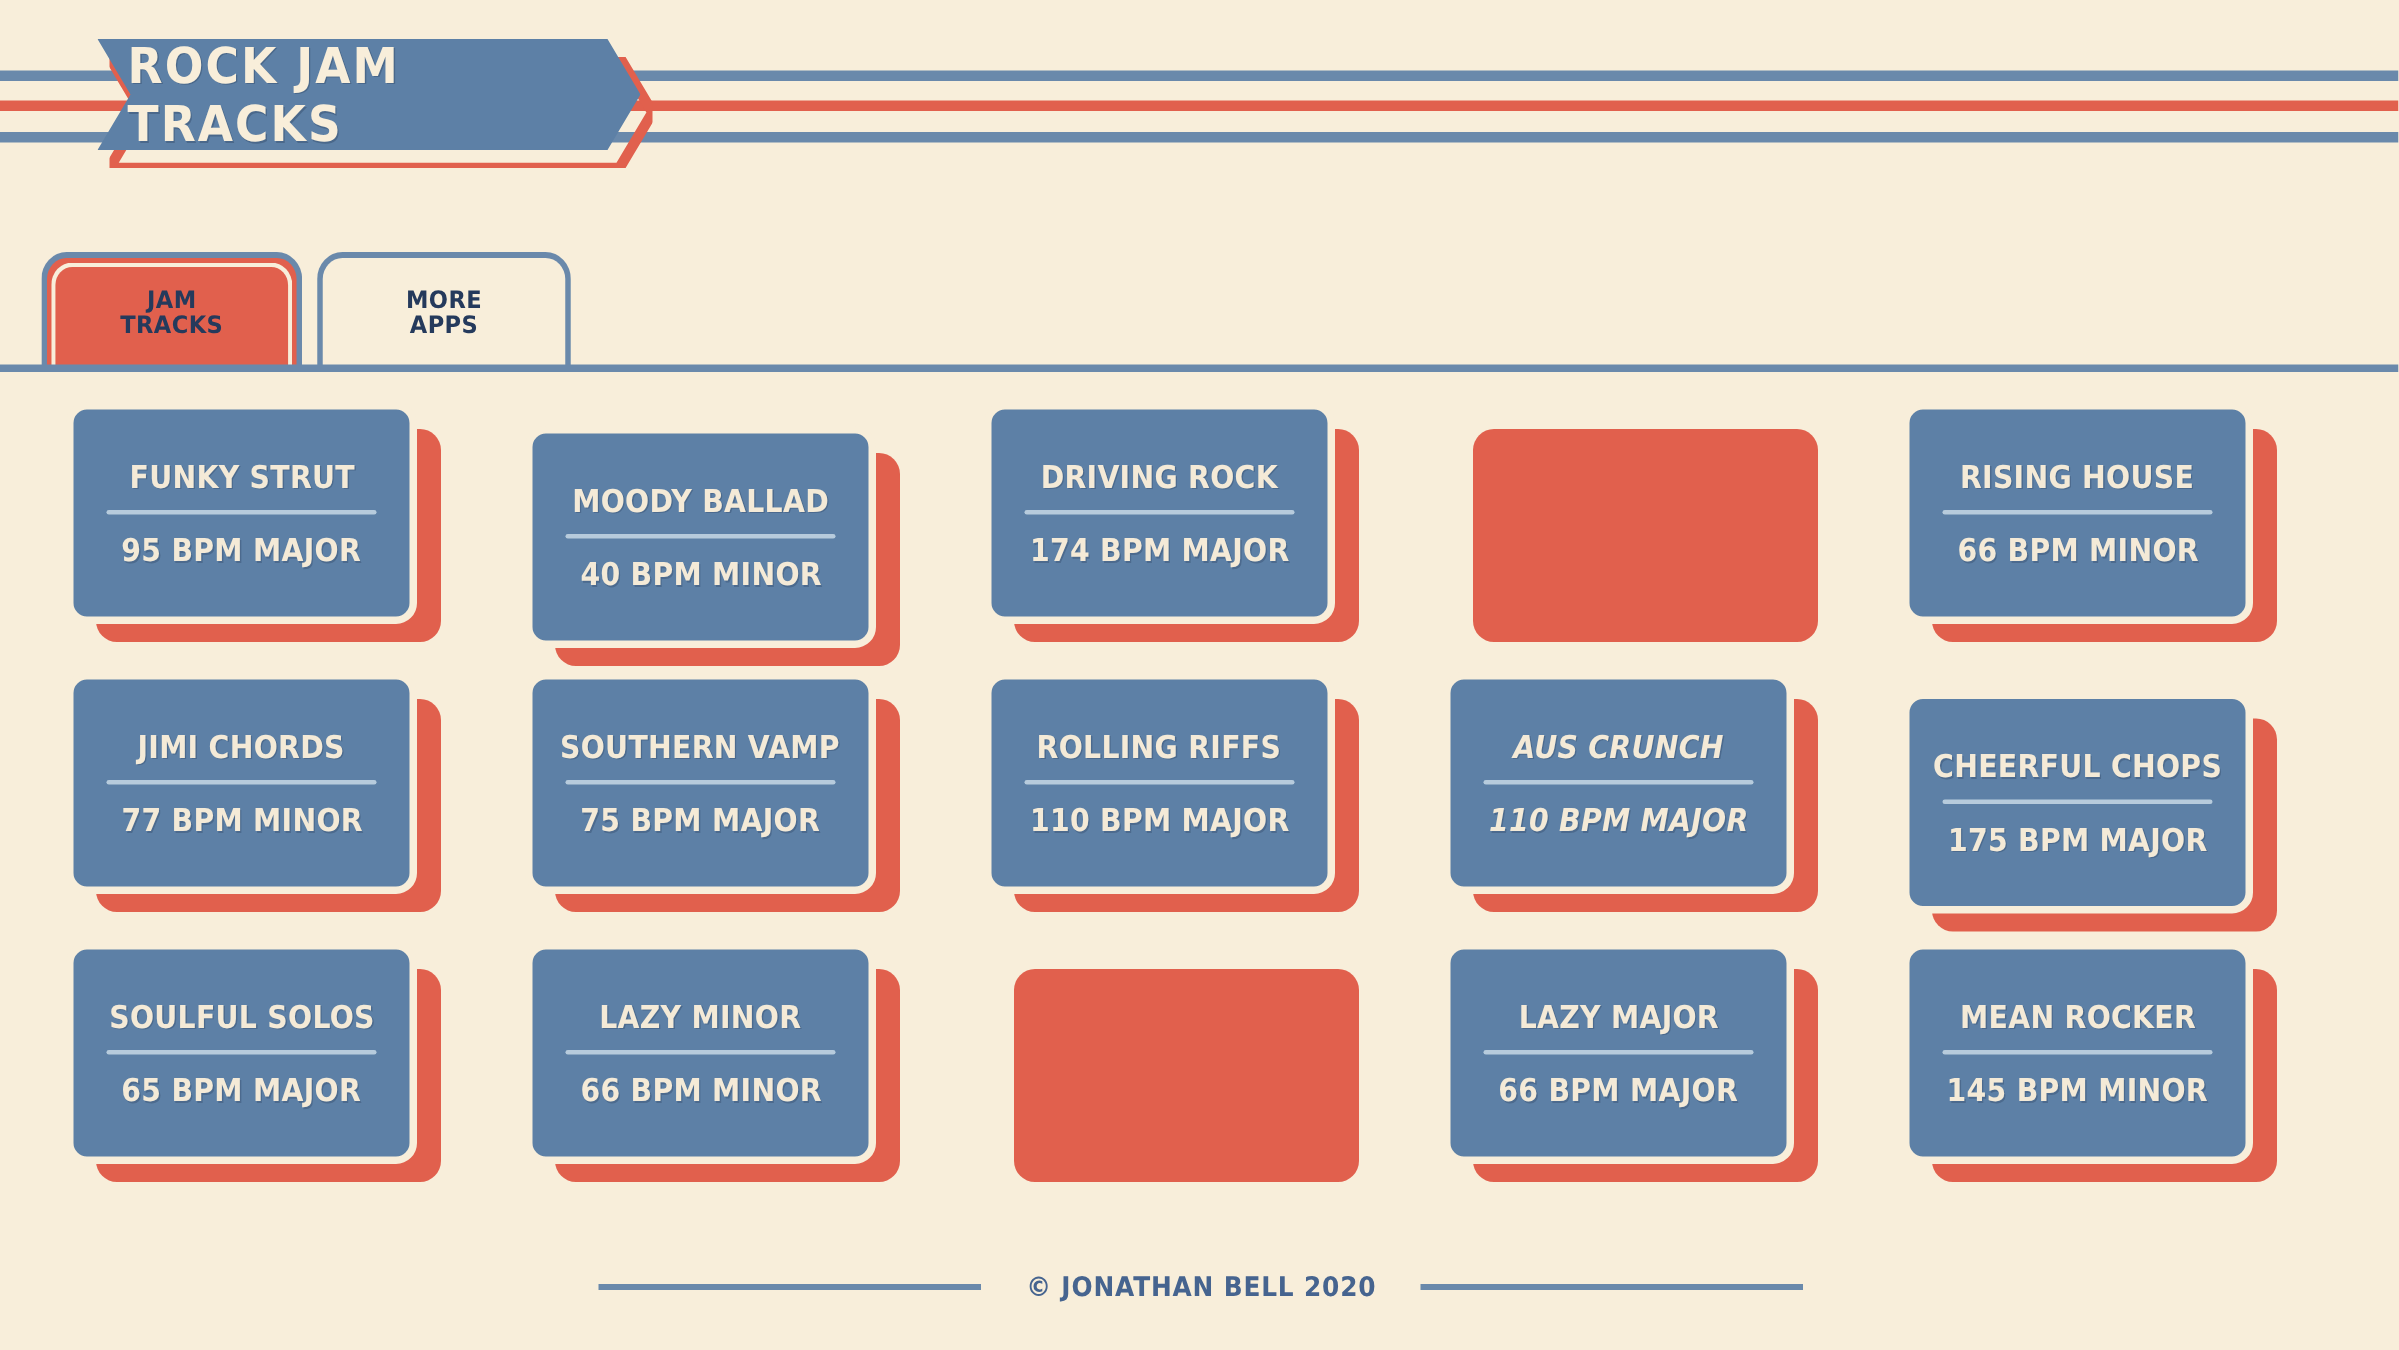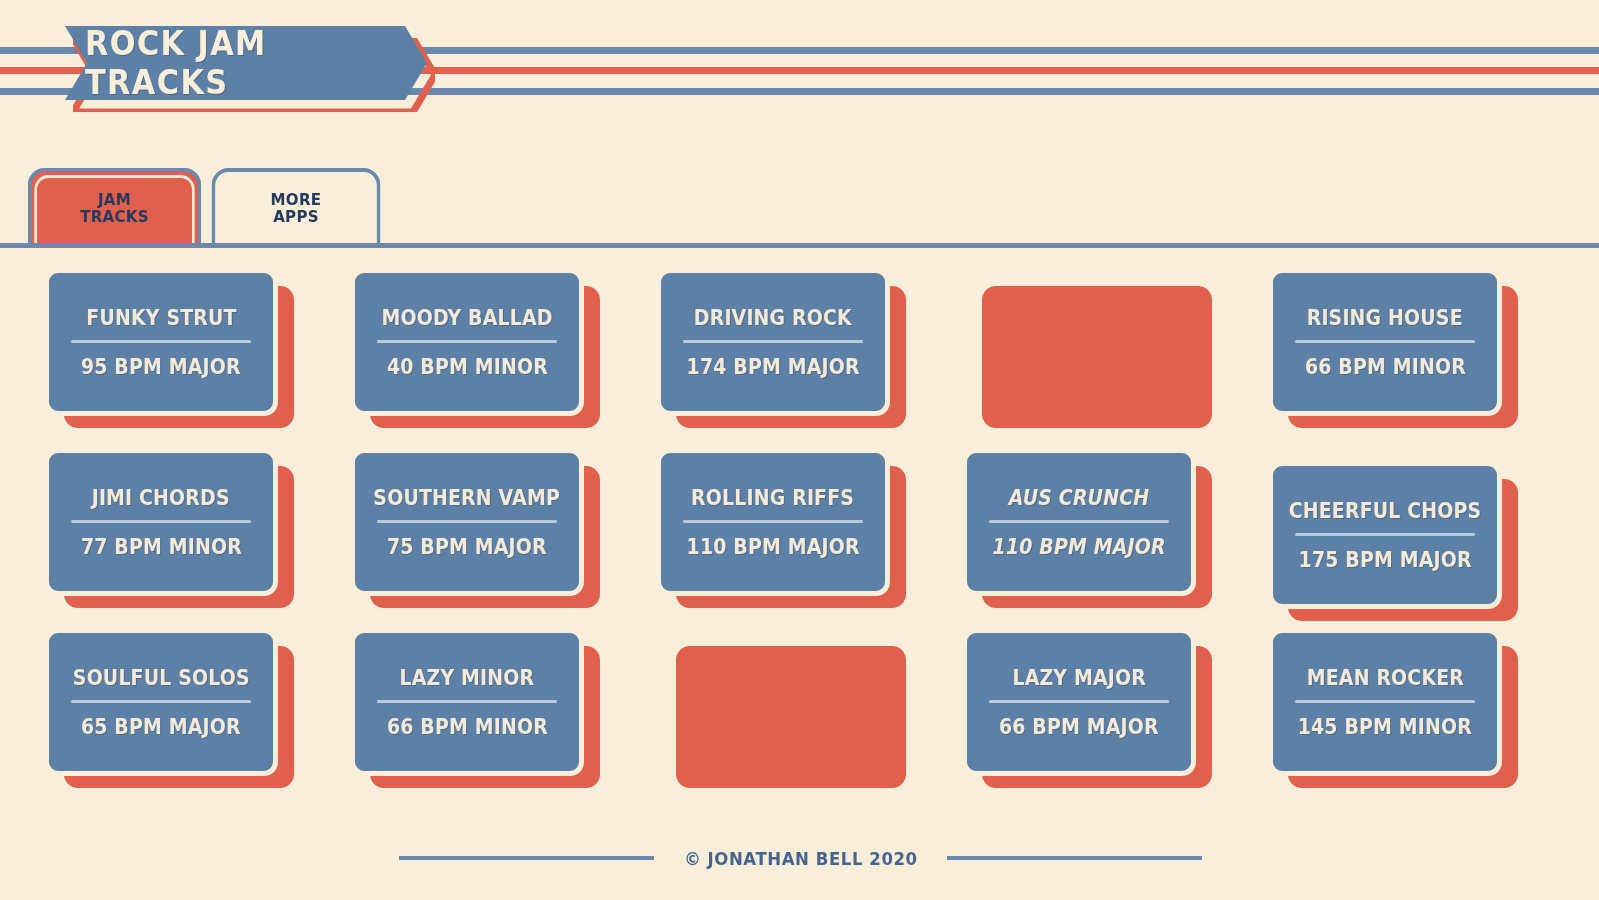--- a/index.html
+++ b/index.html
@@ -282,21 +282,21 @@
 
   <div class="card-slot" style="left:44px;  top:10px;text-align:right;">
     <div class="card-shadow"></div>
     <div class="card">
       <div class="card-title">FUNKY STRUT</div>
       <div class="card-divider"></div>
       <div class="card-meta">95 BPM MAJOR</div>
     </div>
   </div>
 
-  <div class="card-slot" style="left:350px; top:10px;">
+  <div class="card-slot" style="left:350px; top:26px;">
     <div class="card-shadow"></div>
     <div class="card">
       <div class="card-title">MOODY BALLAD</div>
       <div class="card-divider"></div>
       <div class="card-meta">40 BPM MINOR</div>
     </div>
   </div>
 
   <div class="card-slot" style="left:656px; top:10px;">
     <div class="card-shadow"></div>

